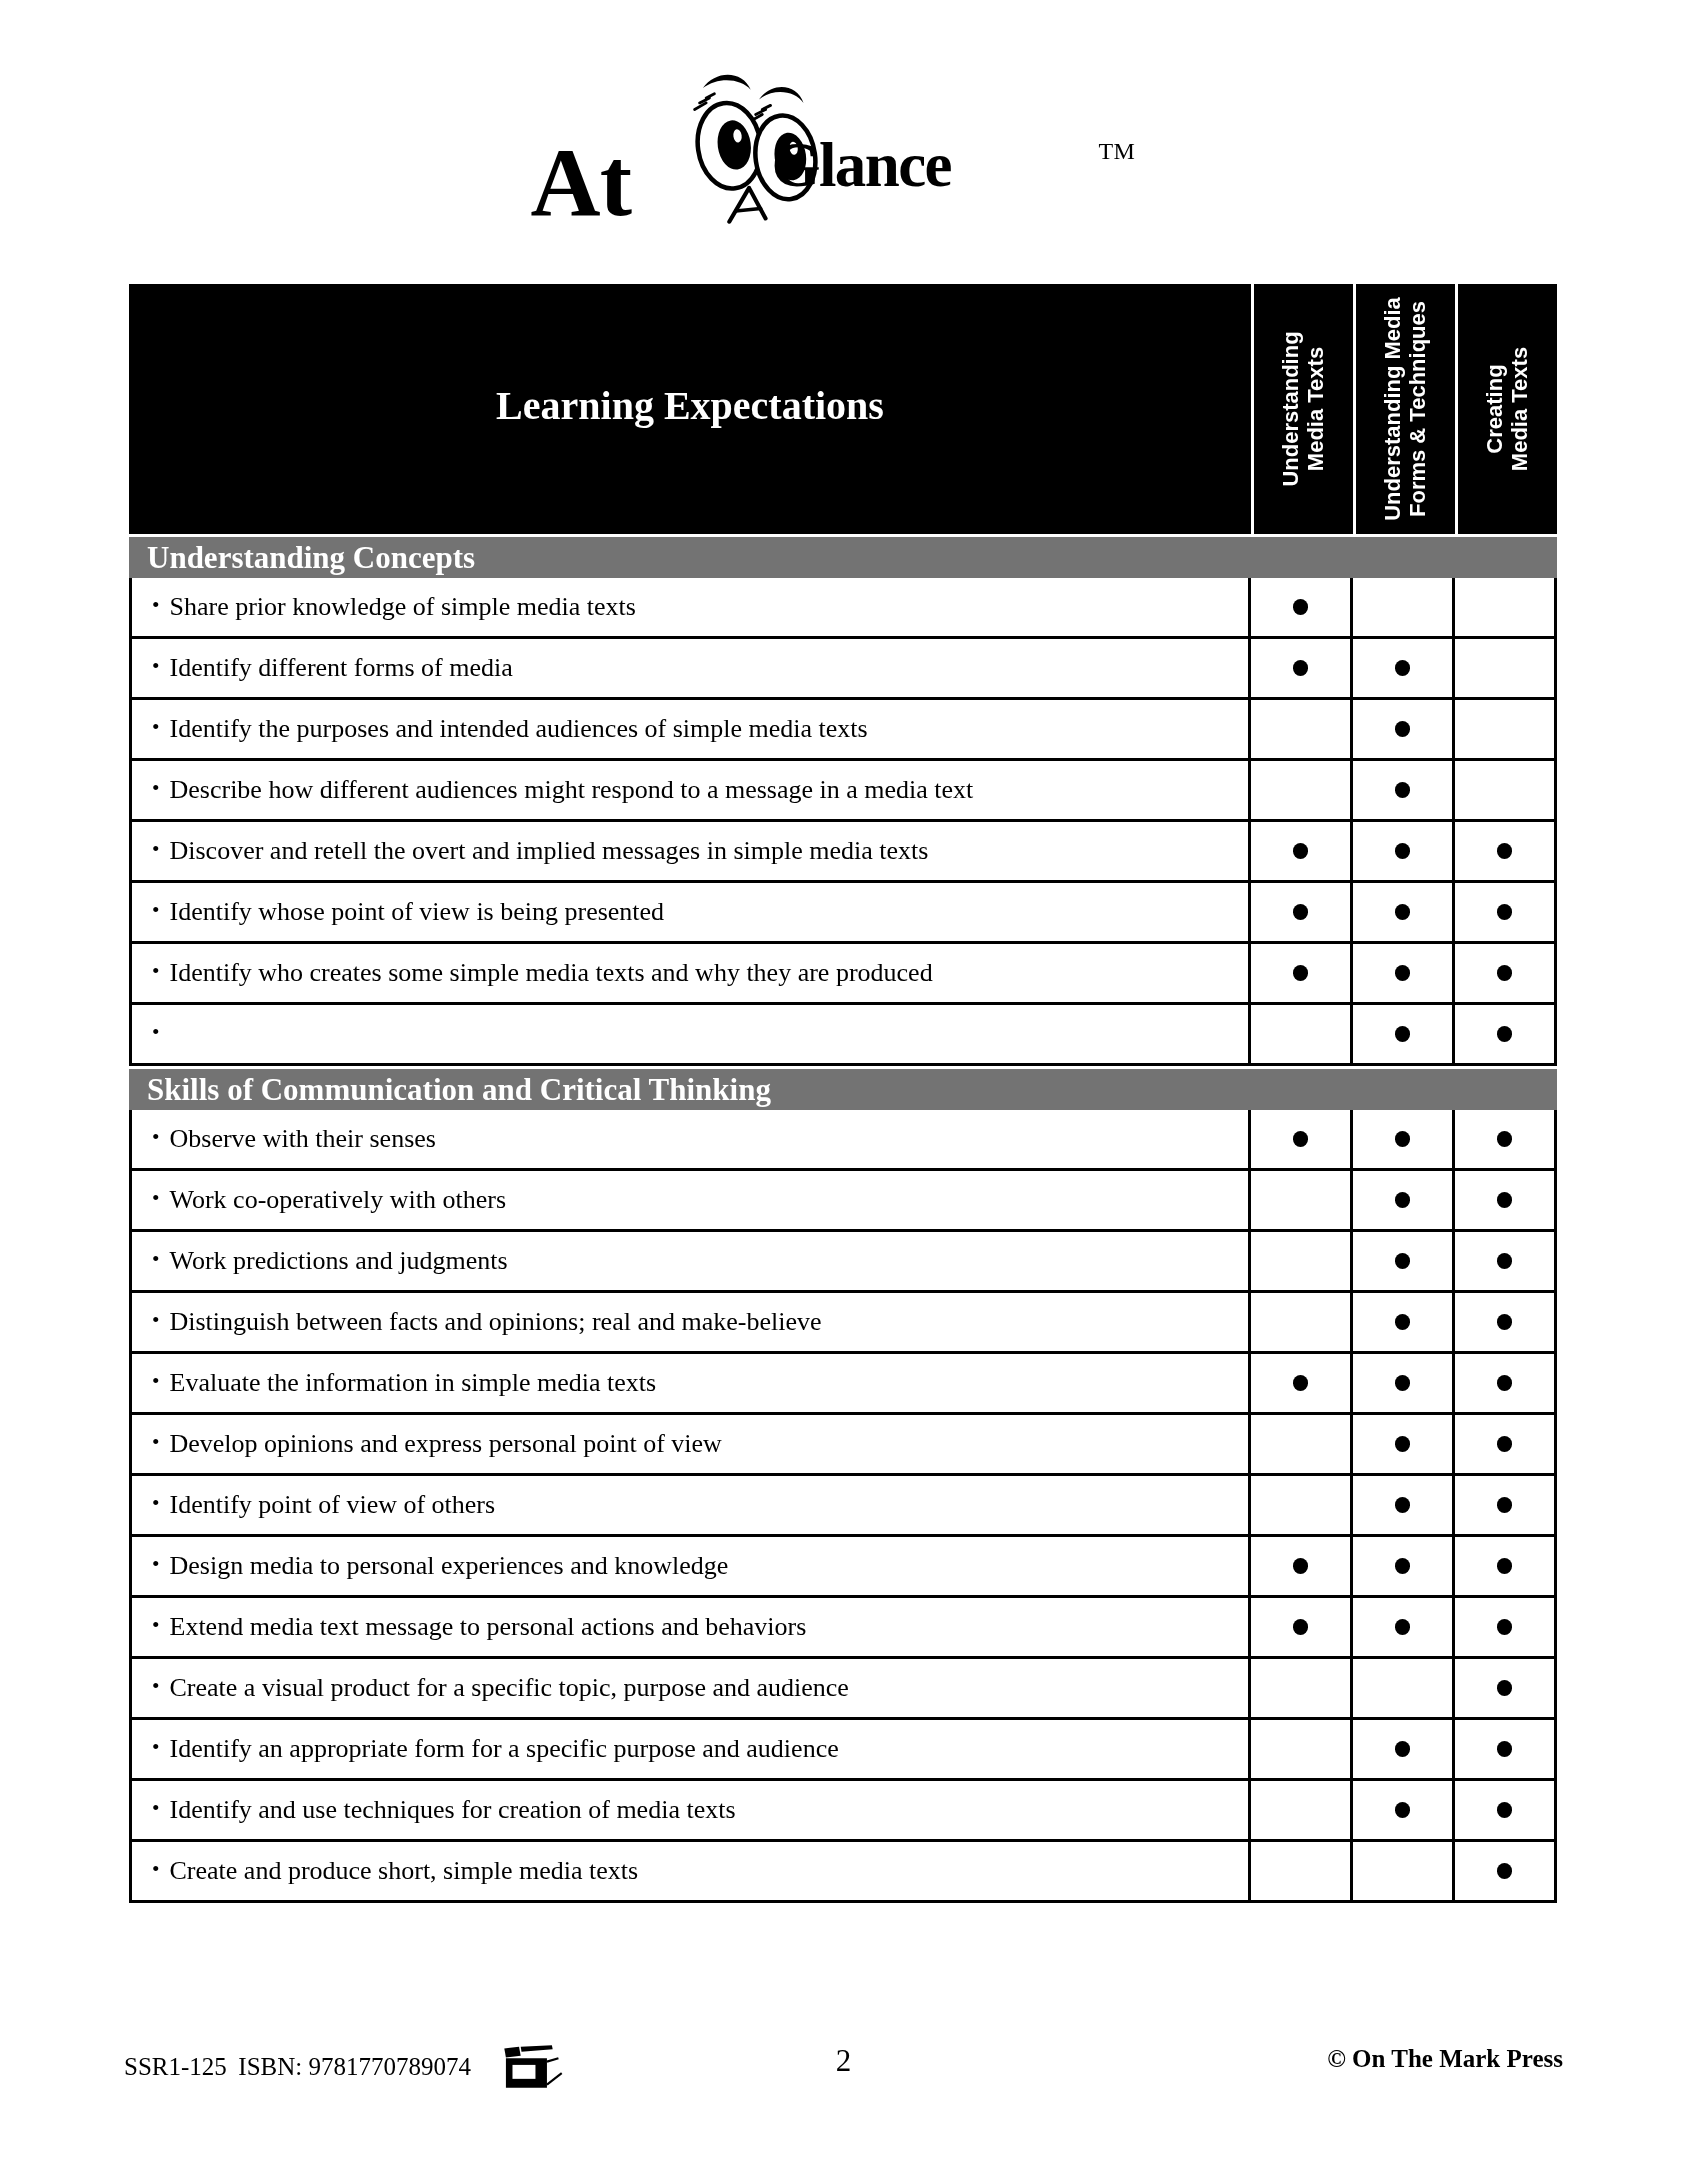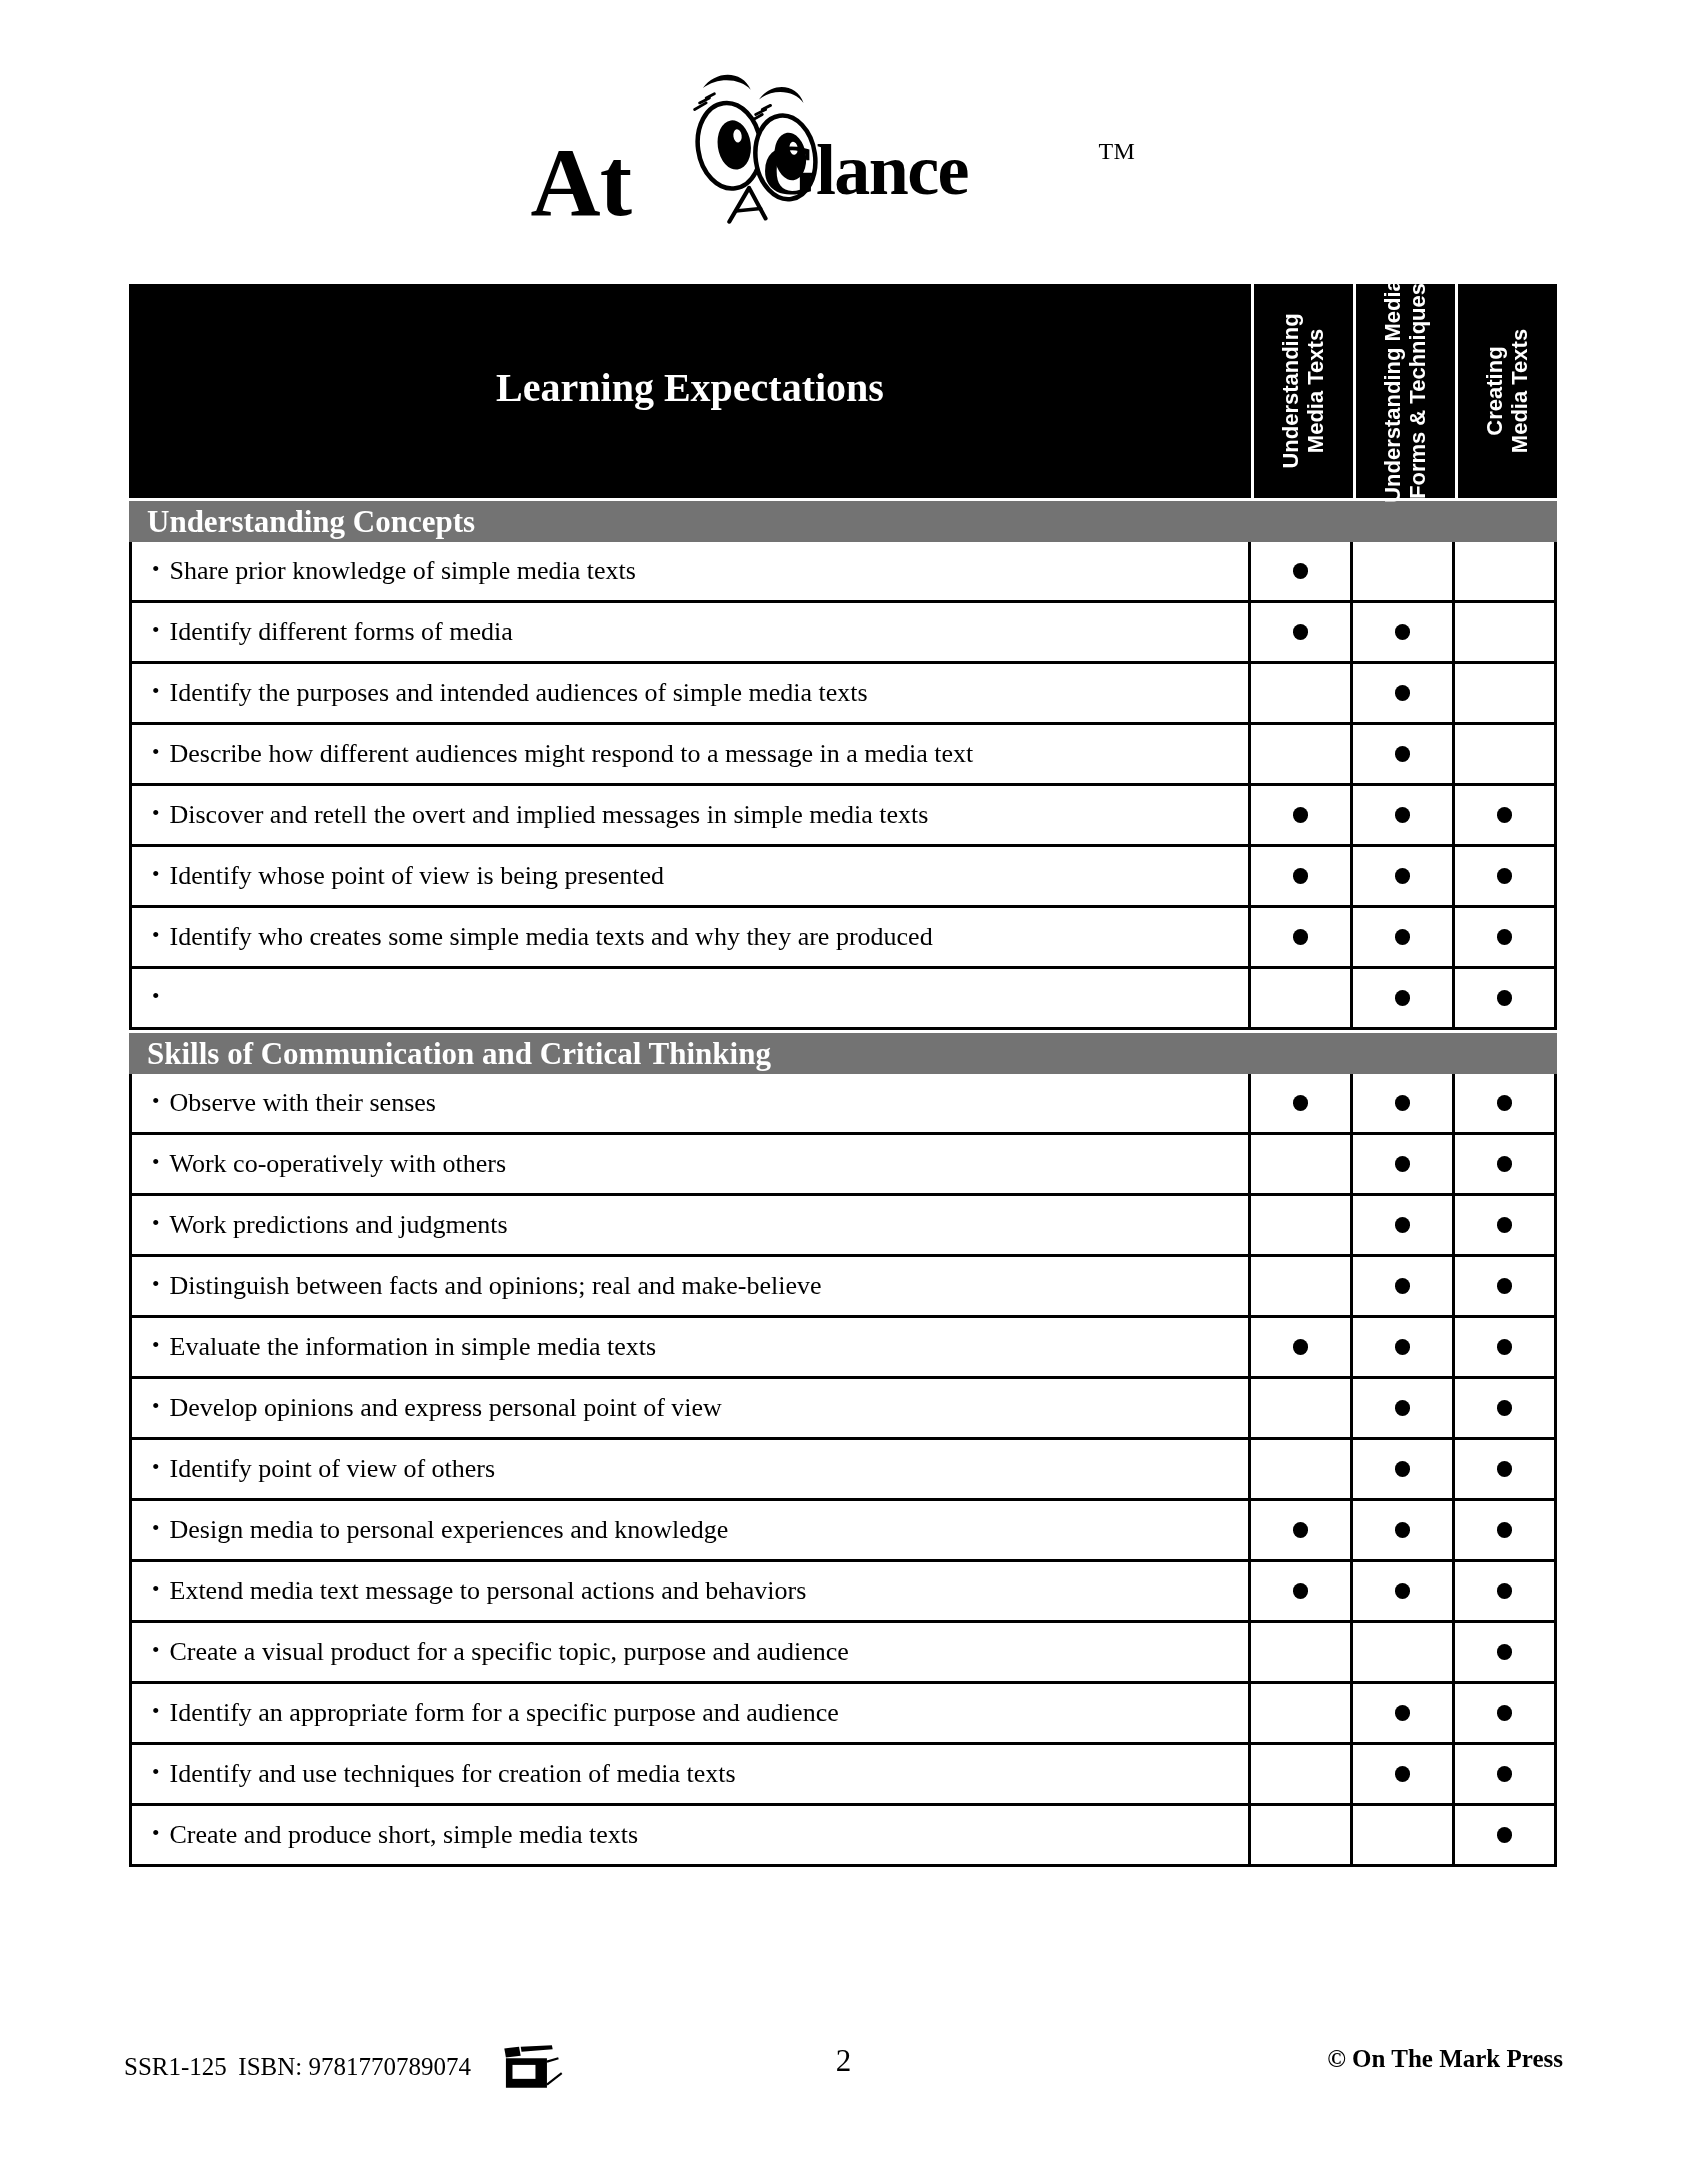--- a/index.html
+++ b/index.html
@@ -36,25 +36,25 @@
     left: 0;
     top: 76px;
     font-family: "Liberation Serif", serif;
     font-weight: bold;
     font-size: 97px;
     line-height: 1;
     letter-spacing: -0.8px;
   }
   .logo-glance {
     position: absolute;
-    left: 231px;
+    left: 241px;
     top: 76px;
     font-family: "Liberation Serif", serif;
     font-weight: bold;
-    font-size: 72px;
+    font-size: 63px;
     line-height: 1;
     letter-spacing: -1.6px;
   }
   .logo-tm {
     position: absolute;
     left: 568px;
     top: 81px;
     font-family: "Liberation Serif", serif;
     font-size: 24px;
     line-height: 1;
@@ -71,21 +71,21 @@
   
   .sheet {
     position: absolute;
     left: 129px;
     top: 284px;
     width: 1428px;
   }
 
   .thead {
     display: flex;
-    height: 214px;
+    height: 250px;
     background: #000000;
   }
   .thead-title {
     flex: 1 1 auto;
     display: flex;
     align-items: center;
     justify-content: center;
     color: #ffffff;
     font-family: "Liberation Serif", serif;
     font-weight: bold;

